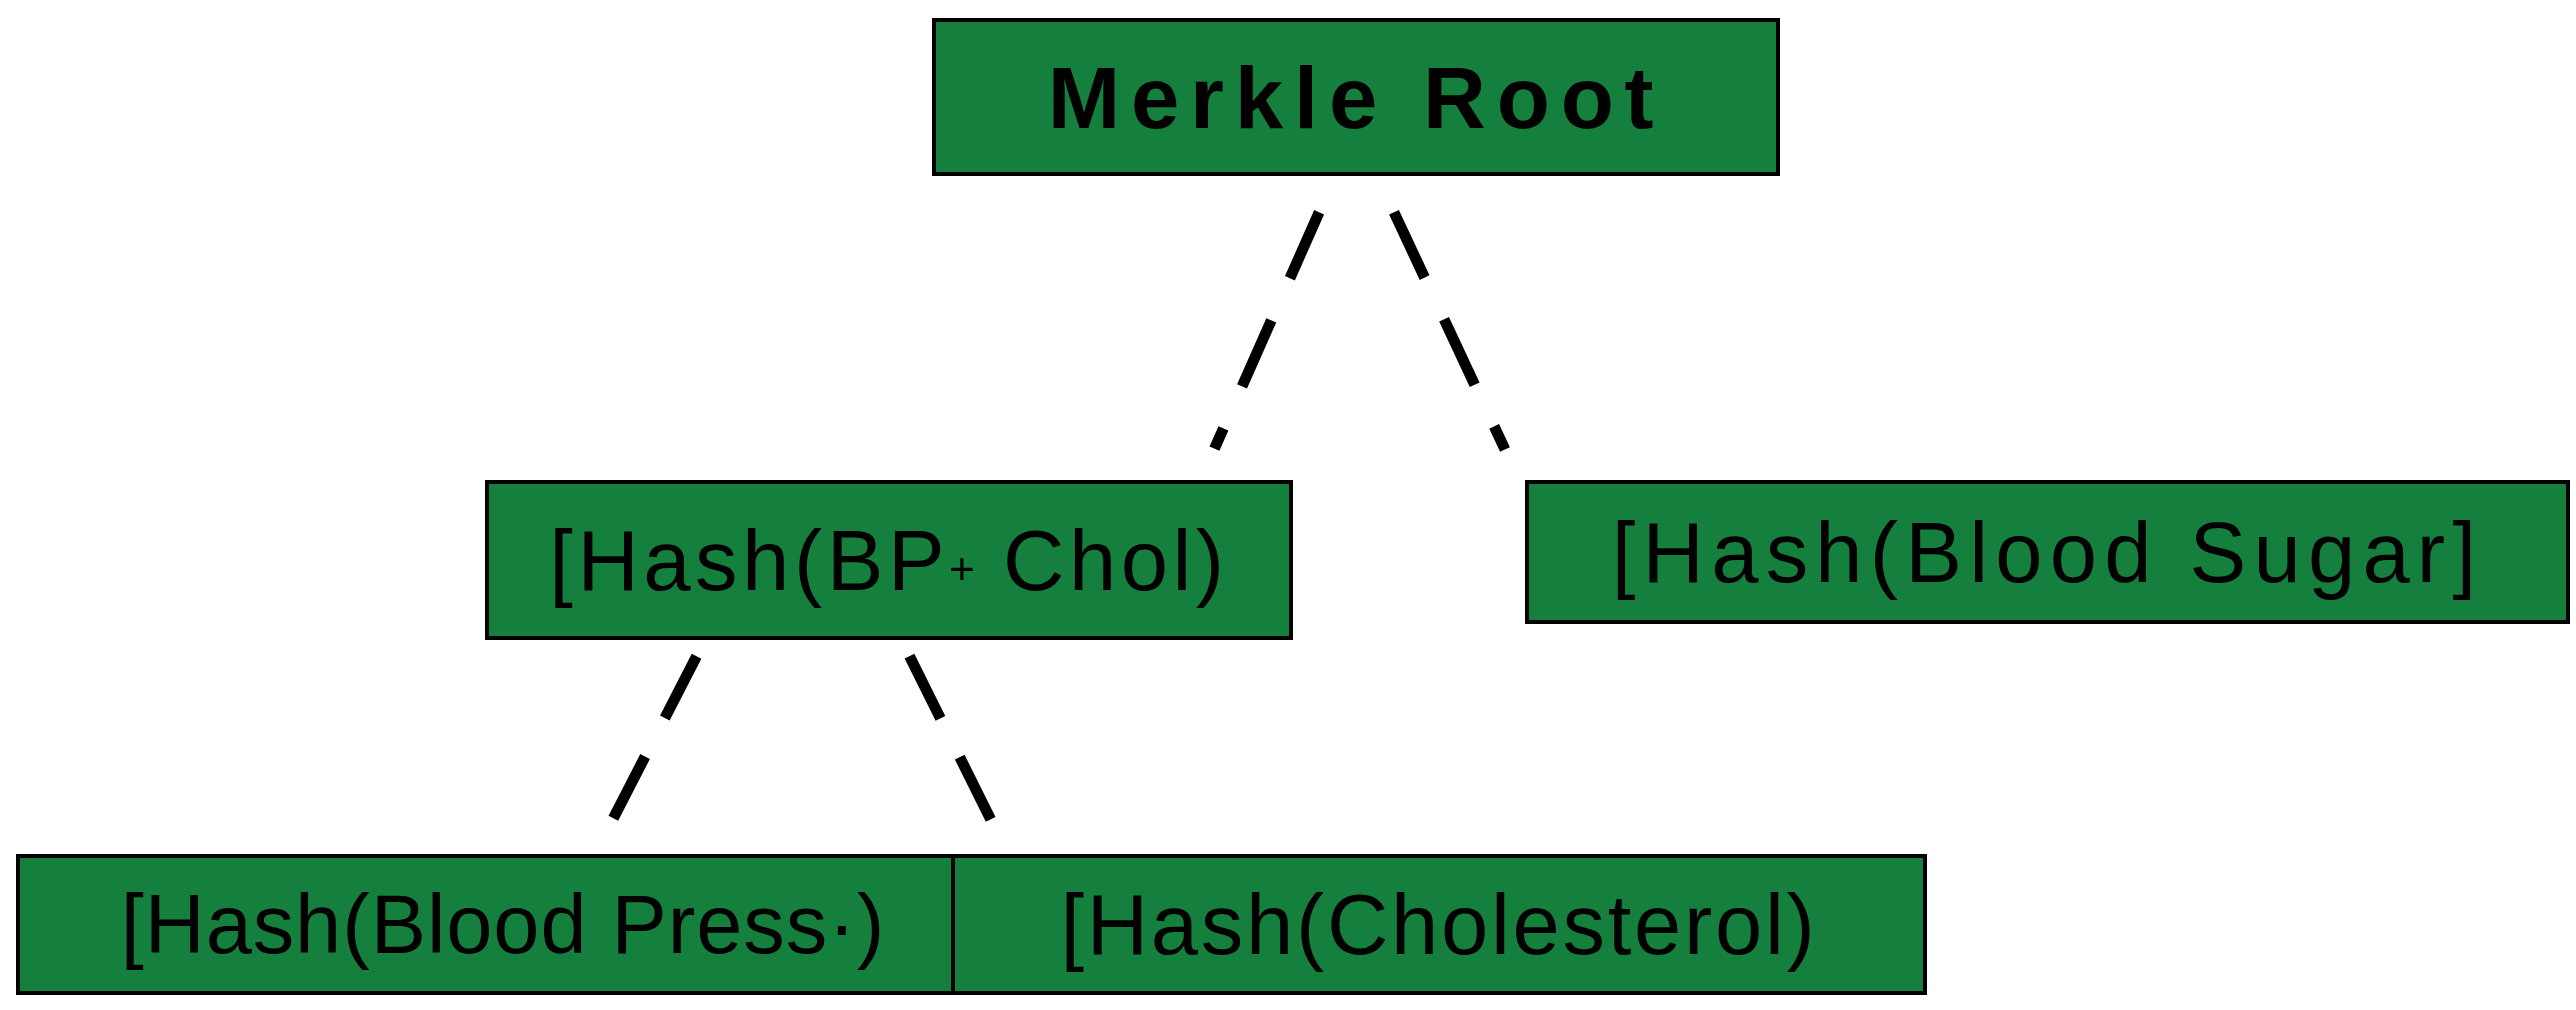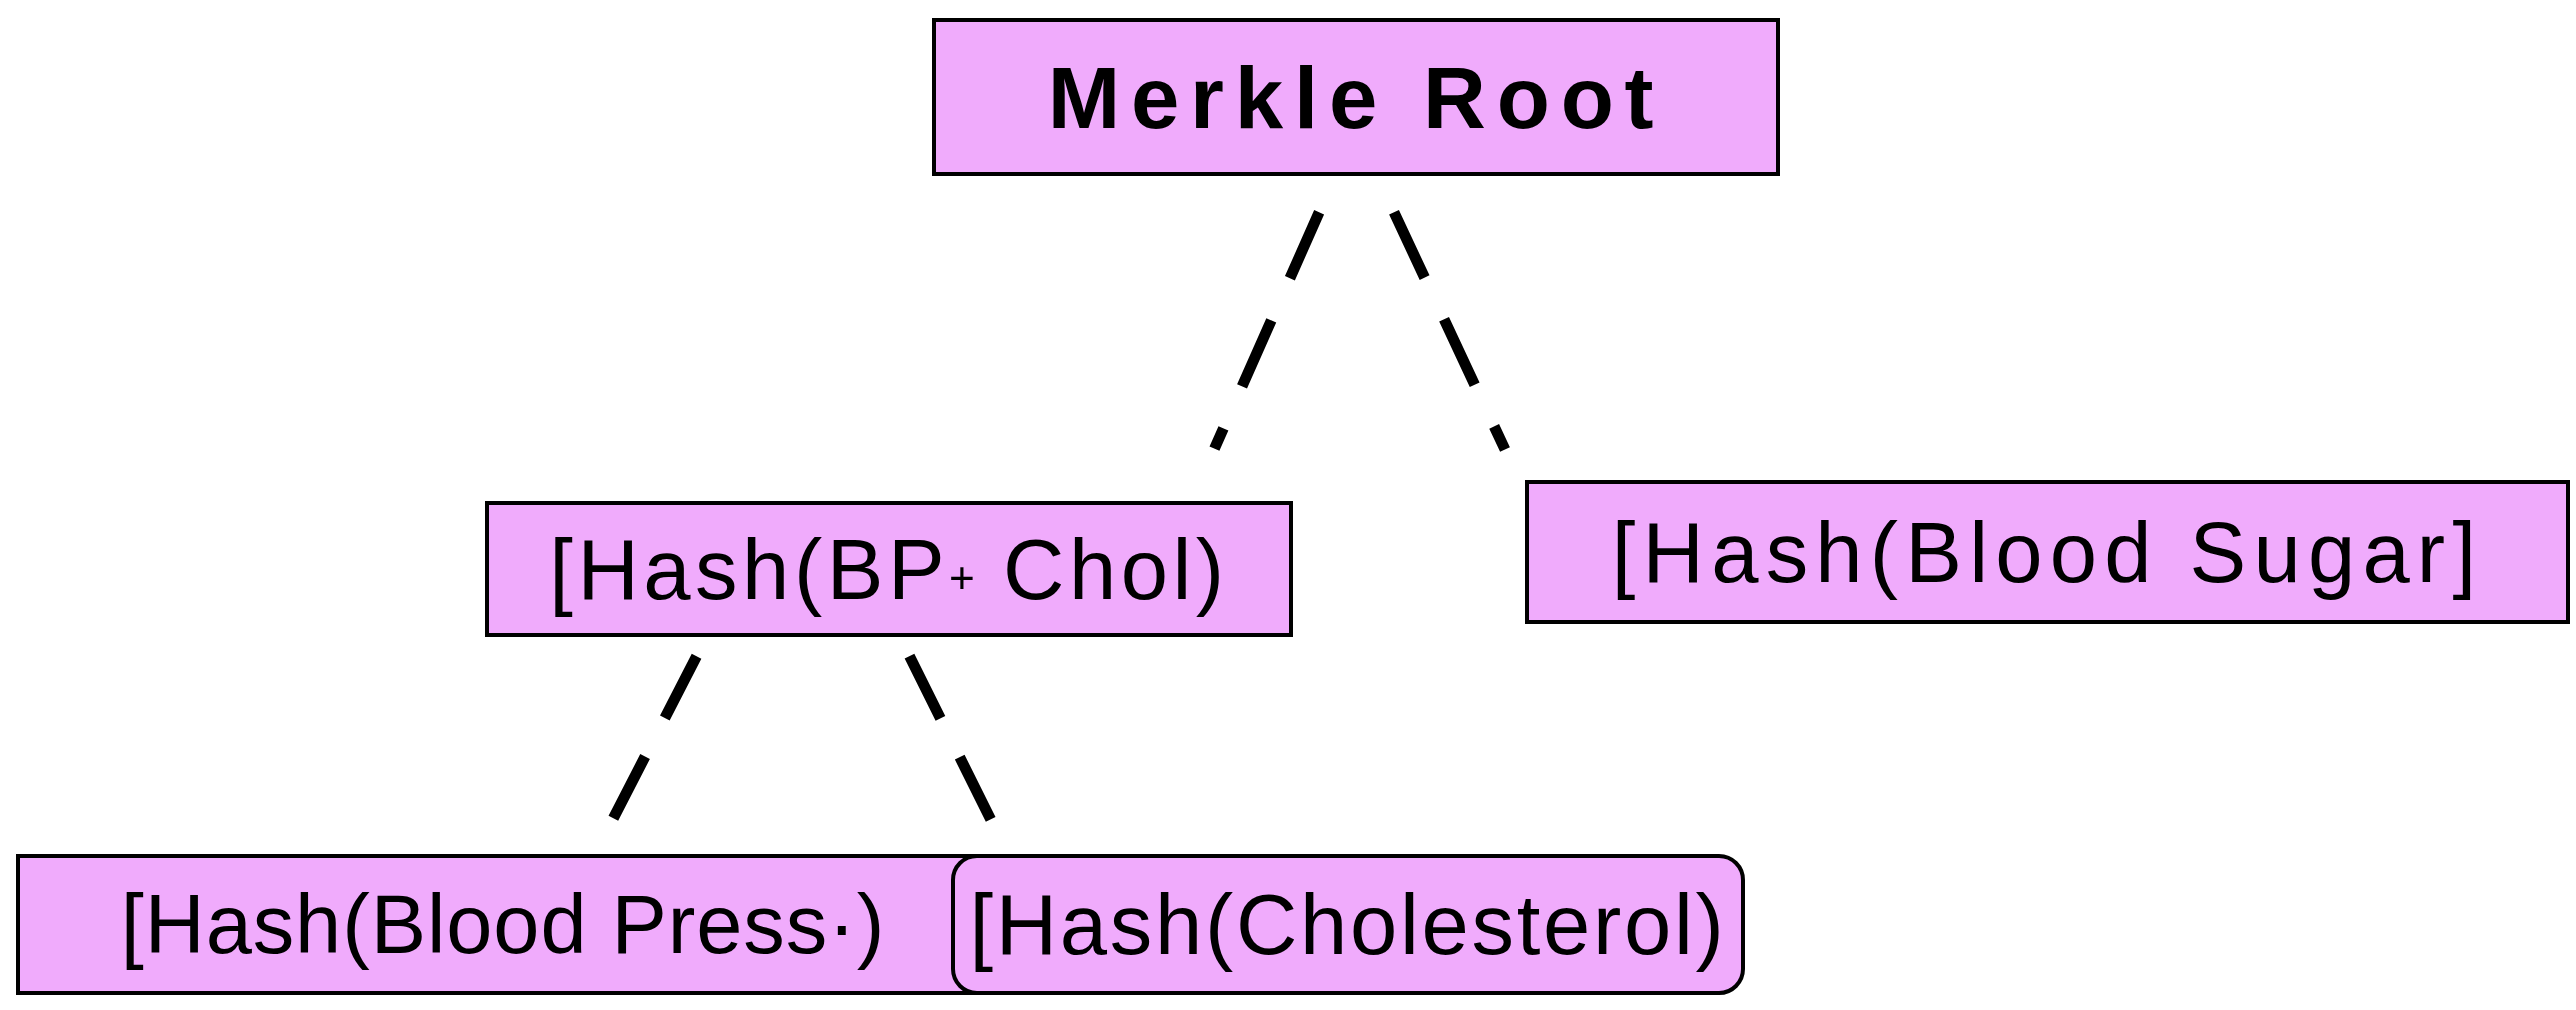--- a/index.html
+++ b/index.html
@@ -20,46 +20,46 @@
     position: absolute;
     left: 0;
     top: 0;
     width: 2576px;
     height: 1011px;
   }
   .node {
     position: absolute;
     box-sizing: border-box;
     border: 4.5px solid #000000;
-    background: #f0abfc;
+    background: #15803d;
     display: flex;
     align-items: center;
     justify-content: center;
     white-space: nowrap;
     line-height: 1;
   }
   .node-root {
     left: 932px; top: 18px; width: 848px; height: 158px;
     font-size: 87px; font-weight: bold; letter-spacing: 10.8px;
   }
   .node-branch-left {
-    left: 485px; top: 480px; width: 808px; height: 136px;
-    font-size: 85px; letter-spacing: 4.5px; margin-top: 21px;
+    left: 485px; top: 480px; width: 808px; height: 160px;
+    font-size: 85px; letter-spacing: 4.5px;
   }
   .node-branch-right {
     left: 1525px; top: 480px; width: 1045px; height: 144px;
     font-size: 85px; letter-spacing: 7.2px;
   }
   .node-leaf-left {
     left: 16px; top: 854px; width: 974px; height: 141px;
     font-size: 83px; letter-spacing: 0.9px;
   }
   .node-leaf-right {
-    left: 951px; top: 854px; width: 794px; height: 141px;
-    font-size: 85px; letter-spacing: 2.7px; border-radius: 26px;
+    left: 951px; top: 854px; width: 976px; height: 141px;
+    font-size: 85px; letter-spacing: 2.7px;
   }
   .plus-small {
     font-size: 0.52em;
     vertical-align: 0.14em;
     letter-spacing: 0;
   }
 </style>
 </head>
 <body>
 

